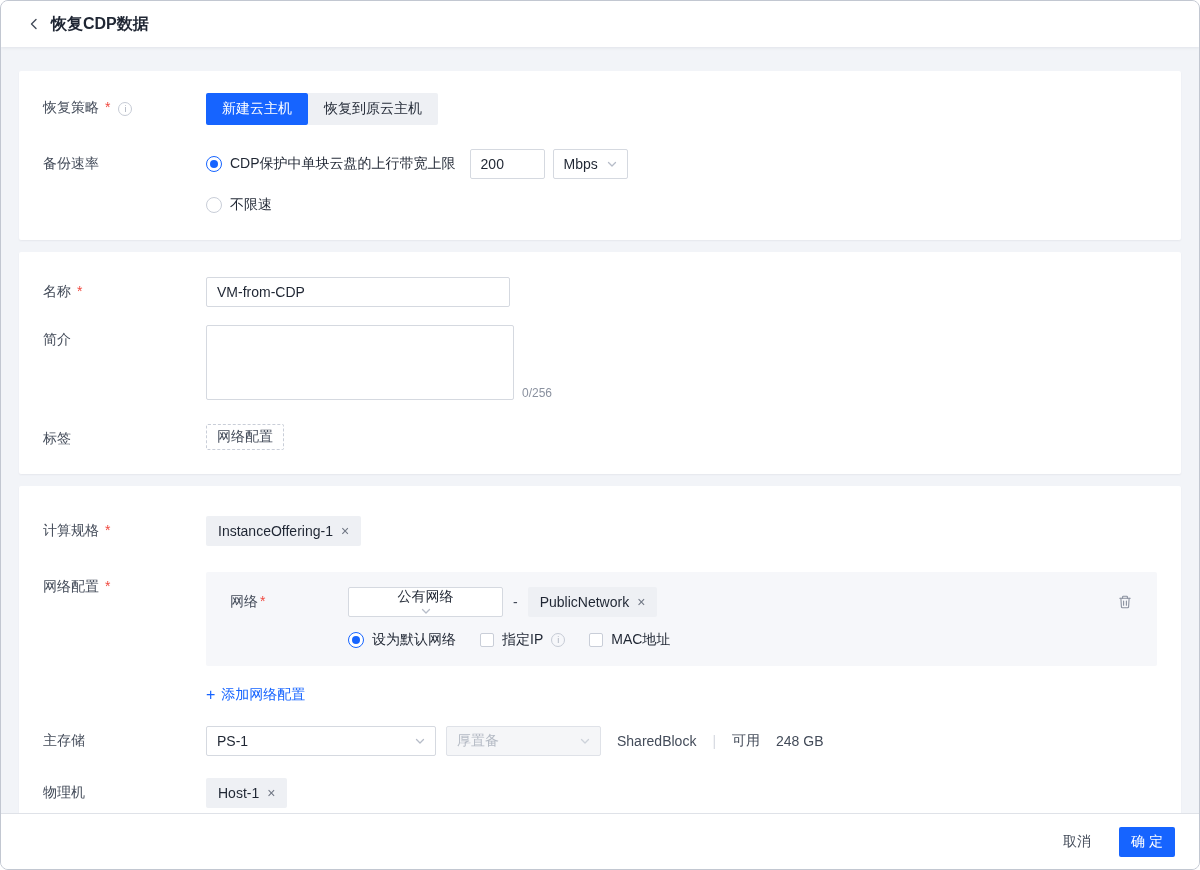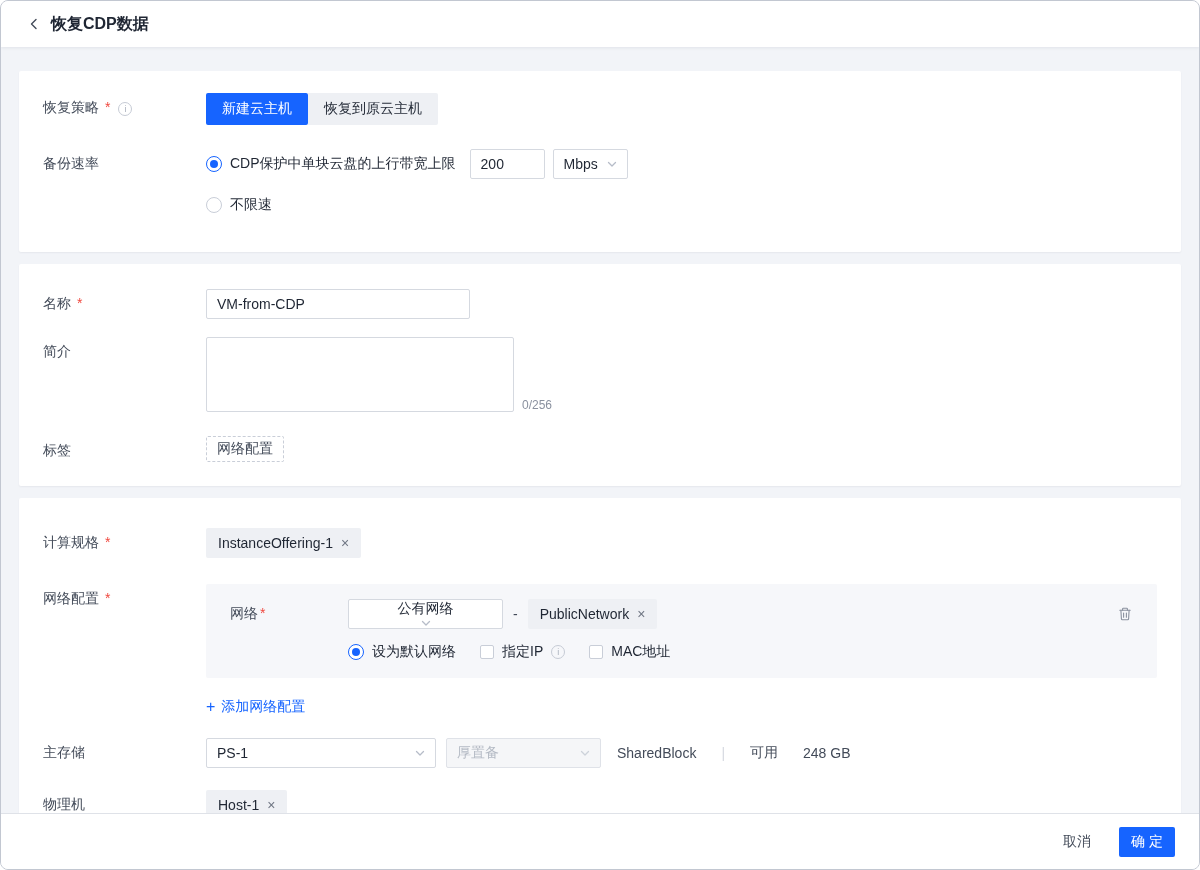--- a/index.html
+++ b/index.html
@@ -56,21 +56,21 @@
   .net-label { width:118px; flex:none; padding-top:6px; color:#434b59; }
   .net-main { flex:1; }
   .net-row1 { display:flex; align-items:center; gap:10px; }
   .net-row2 { display:flex; align-items:center; gap:24px; margin-top:14px; }
   .dash-sep { color:#434b59; }
   .trash-btn { margin-left:auto; cursor:pointer; display:inline-flex; align-items:center; padding-top:7px; }
 
   .add-link { display:inline-flex; align-items:center; gap:6px; color:#1664ff; cursor:pointer; margin:20px 0 0; }
 
   .ps-row { display:flex; align-items:center; gap:10px; }
-  .ps-info { display:flex; align-items:center; gap:25px; margin-left:6px; color:#434b59; }
+  .ps-info { display:flex; align-items:center; gap:16px; margin-left:6px; color:#434b59; }
   .ps-sep { color:#d5d9e0; }
 
   
   .footer { margin-top:auto; height:56px; background:#fff; border-top:1px solid #dfe2e8; display:flex; align-items:center; justify-content:flex-end; padding:0 24px; gap:28px; flex:none; }
   .btn-text { color:#434b59; cursor:pointer; background:none; border:none; font-size:14px; font-family:inherit; }
   .btn-primary { min-width:56px; height:30px; background:#1664ff; color:#fff; border:none; border-radius:2px; font-size:14px; font-family:inherit; cursor:pointer; padding:0 12px; }
 </style>
 </head>
 <body>
 
@@ -94,21 +94,21 @@
             <span class="req">*</span>
           <span class="info-icon"></span>
         </div>
         <div class="form-ctrl">
           <div class="toggle-group">
             <span class="toggle-btn active">新建云主机</span>
             <span class="toggle-btn inactive">恢复到原云主机</span>
           </div>
         </div>
       </div>
-      <div class="form-row" style="margin-bottom:12px;">
+      <div class="form-row" style="margin-bottom:0;">
         <div class="form-label">
           <span>备份速率</span>
         </div>
         <div class="form-ctrl">
           <div class="opt-row">
             <span class="radio checked"></span>
             <span>CDP保护中单块云盘的上行带宽上限</span>
             <input class="text-input" style="width: 75px; margin-left: 6px;" value="200">
             <span class="select" style="width:75px;">
               <span>Mbps</span>
@@ -125,21 +125,21 @@
       </div>
     </div>
 
     <div class="card" style="padding:25px 24px 22px;">
       <div class="form-row" style="margin-bottom:18px;">
         <div class="form-label">
           <span>名称</span>
             <span class="req">*</span>
         </div>
         <div class="form-ctrl">
-          <input class="text-input" style="width: 264px;" value="VM-from-CDP">
+          <input class="text-input" style="width: 304px;" value="VM-from-CDP">
         </div>
       </div>
       <div class="form-row" style="margin-bottom:24px;">
         <div class="form-label">
           <span>简介</span>
         </div>
         <div class="form-ctrl" style="display:flex; align-items:flex-end;">
           <textarea class="text-area" value="" style=""></textarea>
           <span class="counter">0/256</span>
         </div>

